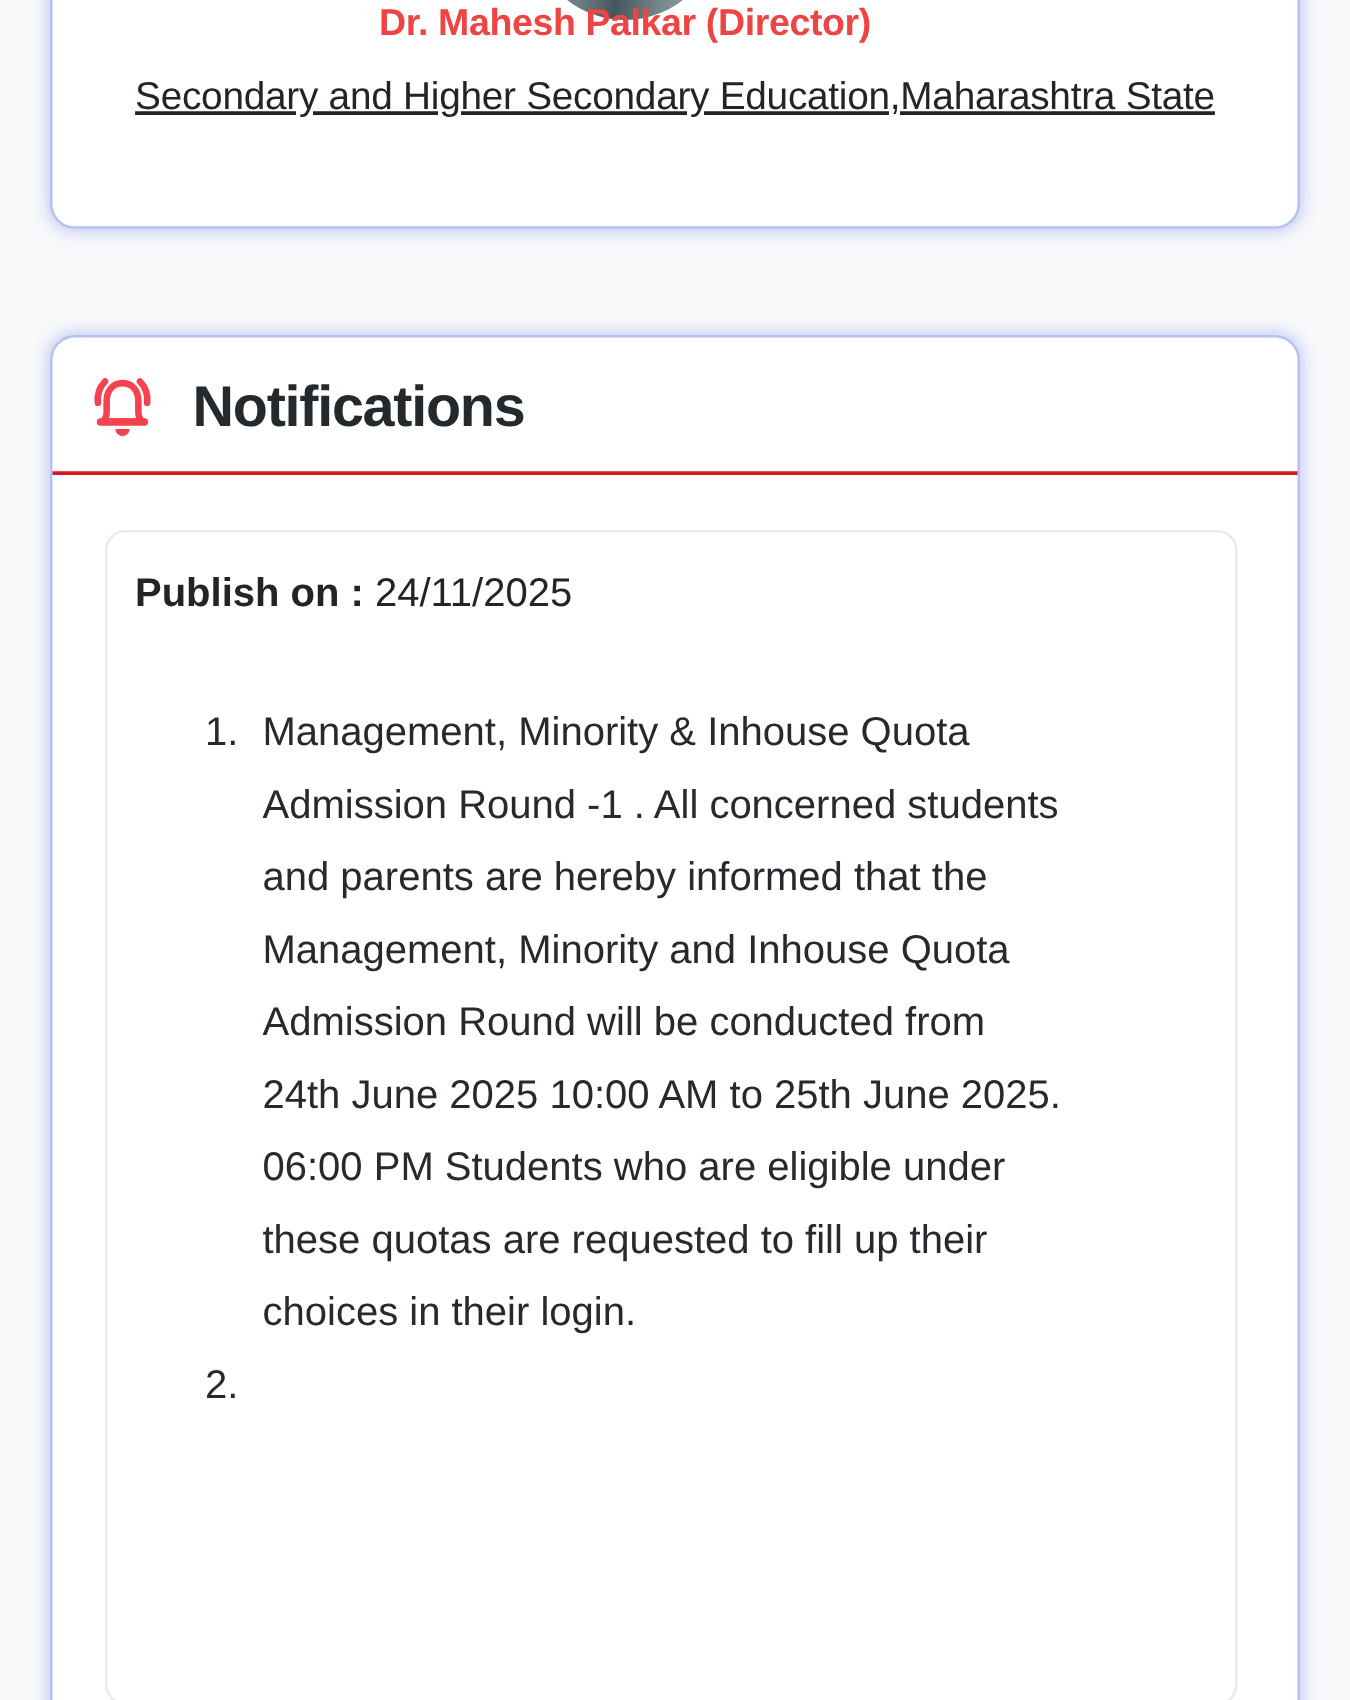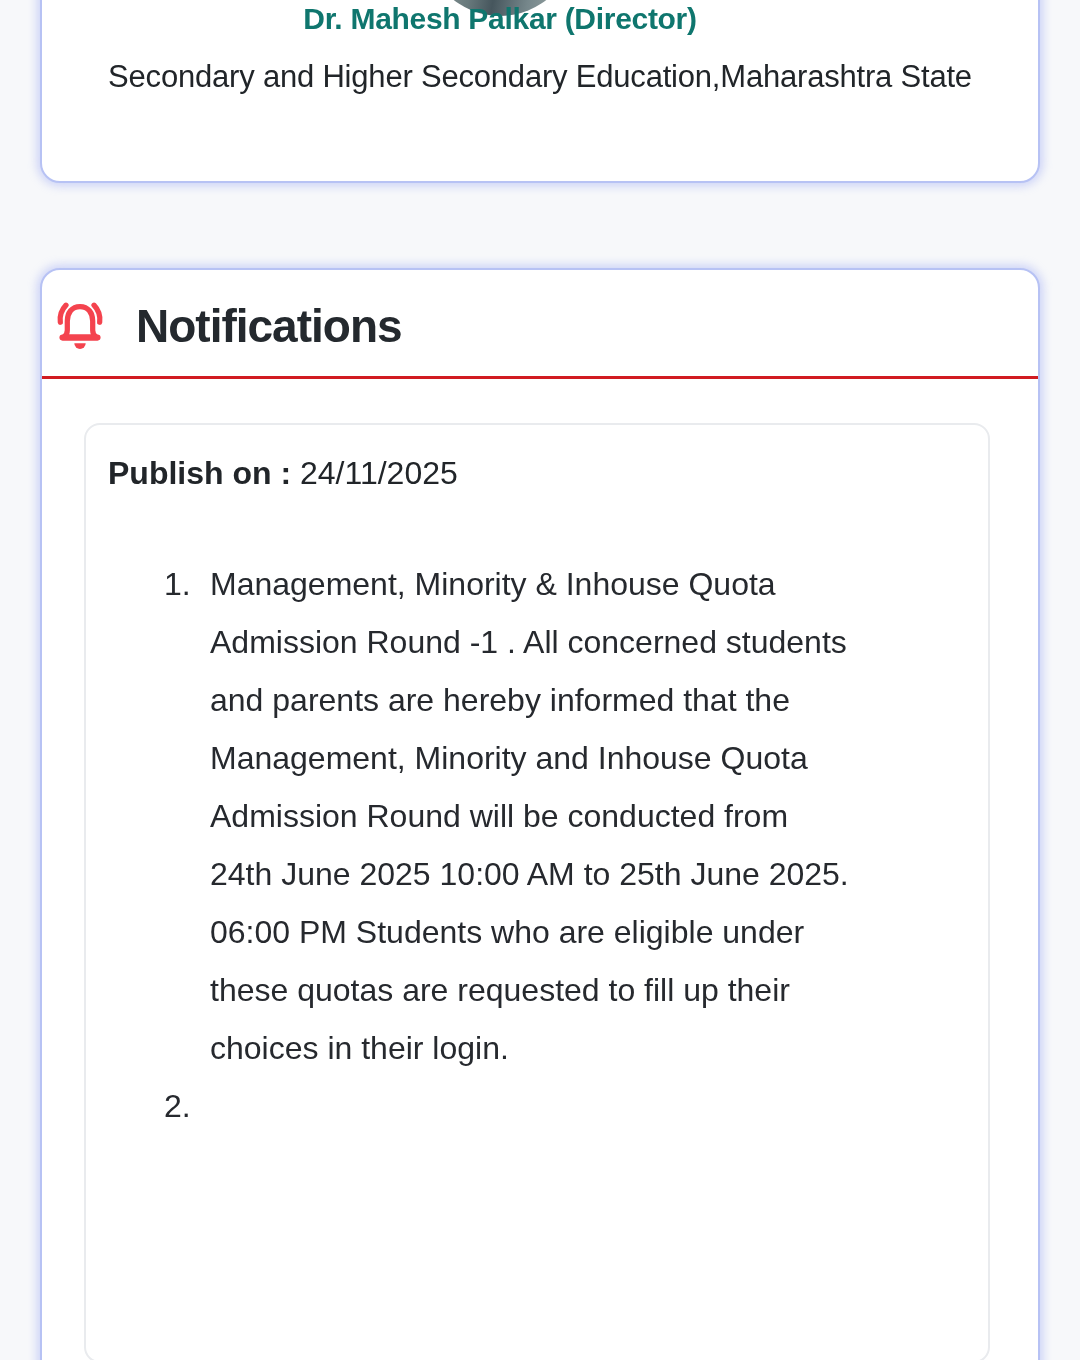--- a/index.html
+++ b/index.html
@@ -35,42 +35,42 @@
     background:linear-gradient(100deg,#94a2a1 8%,#68797c 38%,#46565d 52%,#76878b 72%,#9aa7a5 94%);
   }
   .director-name{
     position:absolute;
     left:0;right:80px;
     top:40px;
     text-align:center;
     font-size:30px;
     font-weight:bold;
     letter-spacing:-0.3px;
-    color:#0f766e;
+    color:#ef4444;
   }
   .director-subtitle{
     position:absolute;
     left:0;right:0;
     top:97px;
     text-align:center;
     font-size:31px;
     letter-spacing:-0.2px;
     color:#212529;
     white-space:nowrap;
+    text-decoration:underline;
   }
   
   .notif-card{
     top:268px;
     height:1140px;       
   }
   .notif-header{
     display:flex;
-    align-items:center;
     gap:28px;
-    padding:28px 20px 22px 10px;
+    padding:28px 20px 22px 28px;
   }
   .bell-icon{flex:0 0 auto;}
   .notif-title{
     font-size:46px;
     font-weight:bold;
     letter-spacing:-1px;
     color:#24292e;
   }
   .red-divider{
     height:3px;

